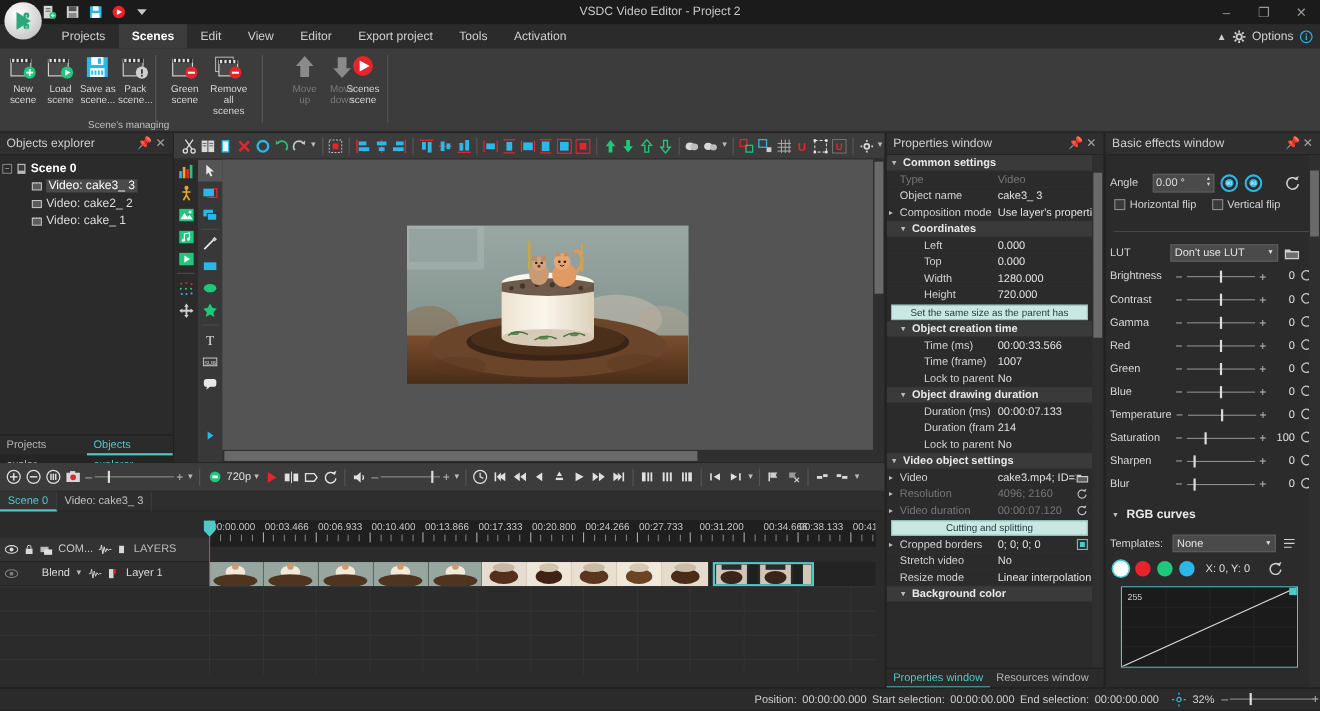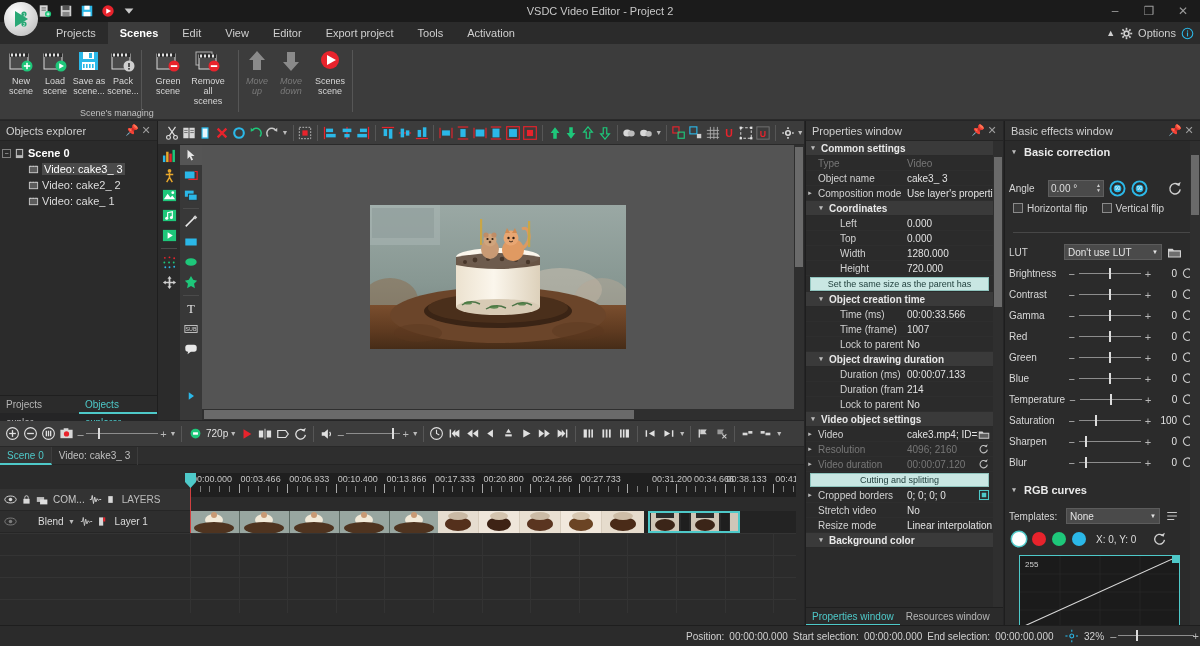--- a/index.html
+++ b/index.html
@@ -337,21 +337,21 @@
             </svg>
           <div class="lbl"><span>Remove all</span><br><span>scenes</span></div>
         </div>
       </div>
       <div class="grp-label">Scene's managing</div>
     </div>
 
     <div class="rsep" style="left:141px;"></div>
     <div class="rsep" style="left:238px;"></div>
 
-    <div class="rgroup" style="left:240px;font-style:italic;">
+    <div class="rgroup" style="left:260px;">
       <div class="rbtns">
         <div class="rbtn disabled">
           <svg class="ic" viewBox="0 0 26 26">
               <path d="M13 3 L21 12 H17 V22 H9 V12 H5 Z" fill="#8a8a8a"></path>
             </svg>
           <div class="lbl"><span>Move</span><br><span>up</span></div>
         </div>
         <div class="rbtn disabled">
           <svg class="ic" viewBox="0 0 26 26">
               <path d="M13 23 L21 14 H17 V4 H9 V14 H5 Z" fill="#8a8a8a"></path>
@@ -1135,21 +1135,21 @@
       <div class="rtick" style="left: 359.64px;"></div>
       <div class="rtick" style="left: 369.36px;"></div>
       <div class="rtick" style="left: 379.08px;"></div>
       <div class="rtick maj" style="left: 388.8px;"></div>
       <div class="rlab" style="left: 390.8px;">00:27.733</div>
       <div class="rtick" style="left: 398.52px;"></div>
       <div class="rtick" style="left: 408.24px;"></div>
       <div class="rtick" style="left: 417.96px;"></div>
       <div class="rtick" style="left: 427.68px;"></div>
       <div class="rtick maj" style="left: 437.4px;"></div>
-      <div class="rlab" style="left: 462px;">00:31.200</div>
+      <div class="rlab" style="left: 446px;">00:31.200</div>
       <div class="rtick" style="left: 447.12px;"></div>
       <div class="rtick" style="left: 456.84px;"></div>
       <div class="rtick" style="left: 466.56px;"></div>
       <div class="rtick" style="left: 476.28px;"></div>
       <div class="rtick maj" style="left: 486px;"></div>
       <div class="rlab" style="left: 504px;">00:34.666</div>
       <div class="rtick" style="left: 495.72px;"></div>
       <div class="rtick" style="left: 505.44px;"></div>
       <div class="rtick" style="left: 515.16px;"></div>
       <div class="rtick" style="left: 524.88px;"></div>
@@ -1456,24 +1456,20 @@
     <div class="panel-hdr">
       <span class="t">Basic effects window</span>
       <span class="b">📌</span>
       <span class="b">✕</span>
     </div>
     <div class="fx-body">
       <div class="fx-scroll">
           <div class="thumb"></div>
         </div>
 
-      <div class="fxgrp">
-        <span class="arw">▾</span>
-        <span>Basic correction</span>
-      </div>
 
       <div style="display:flex;align-items:center;gap:5px;height:30px;margin-top:10px;">
         <span style="font-size:10px;width:34px;">Angle</span>
         <div style="width:56px;height:17px;background:#4a4a4a;border:1px solid #5e5e5e;display:flex;align-items:center;justify-content:space-between;padding:0 2px;">
           <span style="font-size:10px;color:#dedede;">0.00 °</span>
           <span style="display:flex;flex-direction:column;font-size:5px;line-height:5px;color:#cfcfcf;">▲<br>▼</span>
         </div>
         <svg width="17" height="17" viewBox="0 0 18 18">
             <circle cx="9" cy="9" r="7.5" fill="none" stroke="#2bb8e8" stroke-width="2"></circle>
             <circle cx="9" cy="9" r="4" fill="#2bb8e8"></circle>

